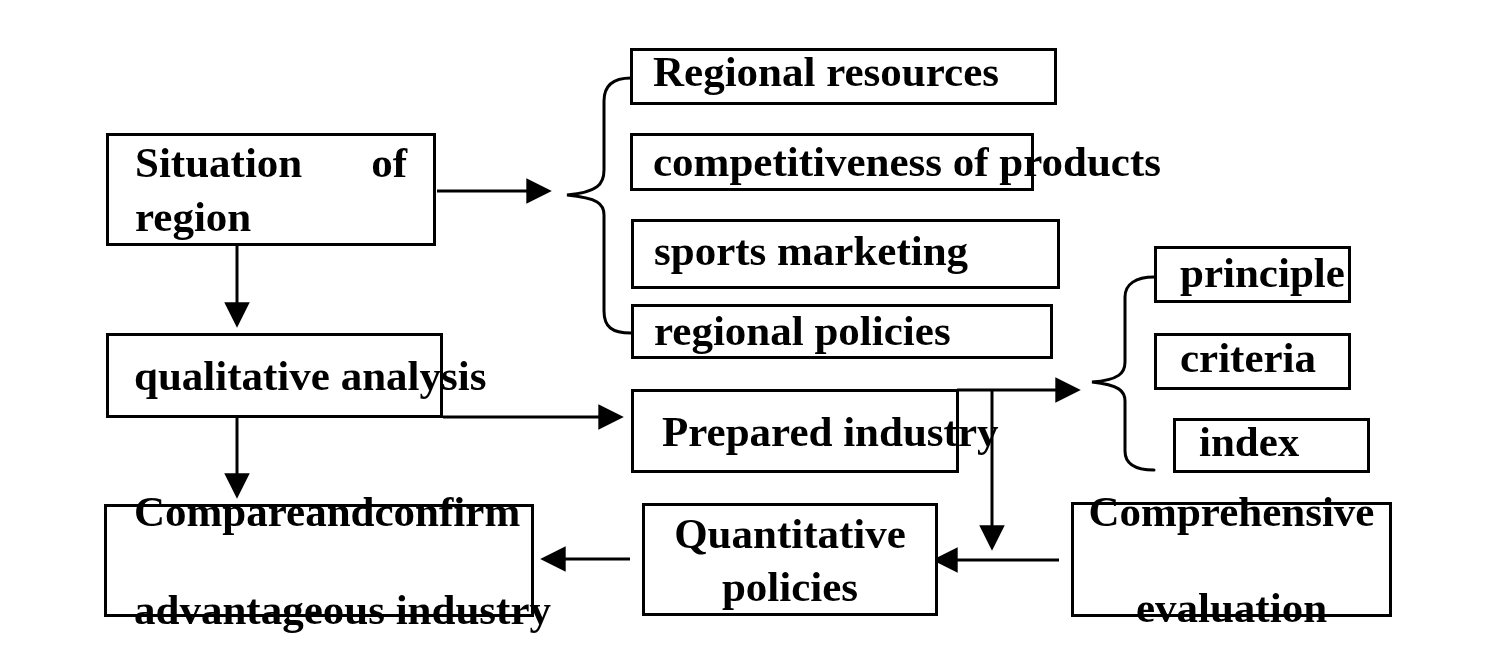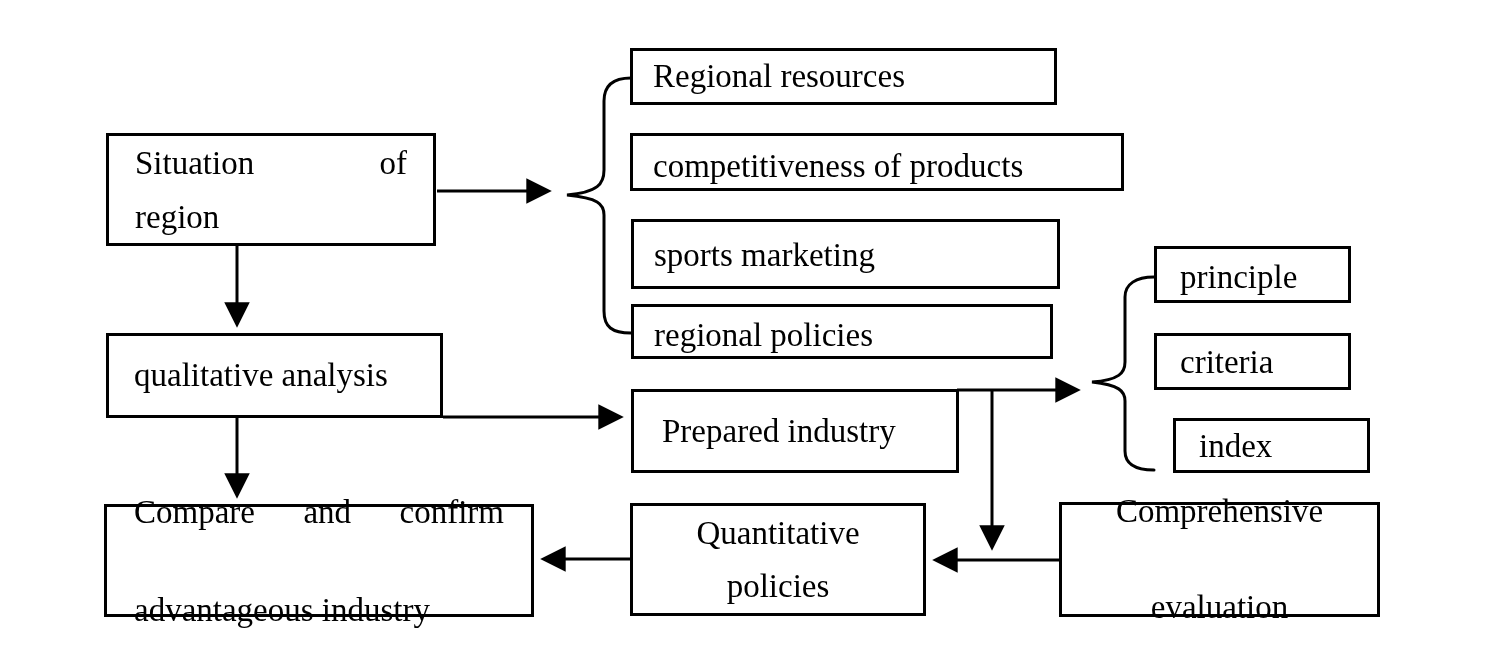--- a/index.html
+++ b/index.html
@@ -14,23 +14,24 @@
     background: #ffffff;
     font-family: "Liberation Serif", "DejaVu Serif", serif;
     color: #000000;
     overflow: hidden;
   }
   .node {
     position: absolute;
     box-sizing: border-box;
     border: 3px solid #000000;
     background: #ffffff;
-    font-size: 33px;
+    font-size: 43px;
     line-height: 1.0;
     white-space: nowrap;
+    font-weight: bold;
   }
   
   .node.single {
     display: flex;
     align-items: center;
   }
   
   .node.low {
     display: flex;
     align-items: flex-end;
@@ -50,20 +51,21 @@
   .node.twolines .row.single-word {
     justify-content: flex-start;
   }
   
   .node.center2 {
     display: flex;
     flex-direction: column;
     justify-content: center;
     align-items: center;
     text-align: center;
+    margin-left: 12px;
   }
   .node.center2 .cline { line-height: 53px; }
   #wires {
     position: absolute;
     left: 0; top: 0;
     width: 1489px;
     height: 672px;
     pointer-events: none;
   }
 </style>
@@ -122,21 +124,21 @@
     </div>
     <div class="row single-word">
       <span>advantageous industry</span>
     </div>
   </div>
 
   <div class="node low" style="left:630px; top:48px; width:427px; height:57px; padding-left:20px;">
     <span>Regional resources</span>
   </div>
 
-  <div class="node low" style="left:630px; top:133px; width:494px; height:58px; padding-left:20px; padding-bottom:5px;">
+  <div class="node low" style="left:630px; top:133px; width:404px; height:58px; padding-left:20px; padding-bottom:5px;">
     <span>competitiveness of products</span>
   </div>
 
   <div class="node low" style="left:631px; top:219px; width:429px; height:70px; padding-left:20px; padding-bottom:14px;">
     <span>sports marketing</span>
   </div>
 
   <div class="node low" style="left:631px; top:304px; width:422px; height:55px; padding-left:20px; padding-bottom:4px;">
     <span>regional policies</span>
   </div>

